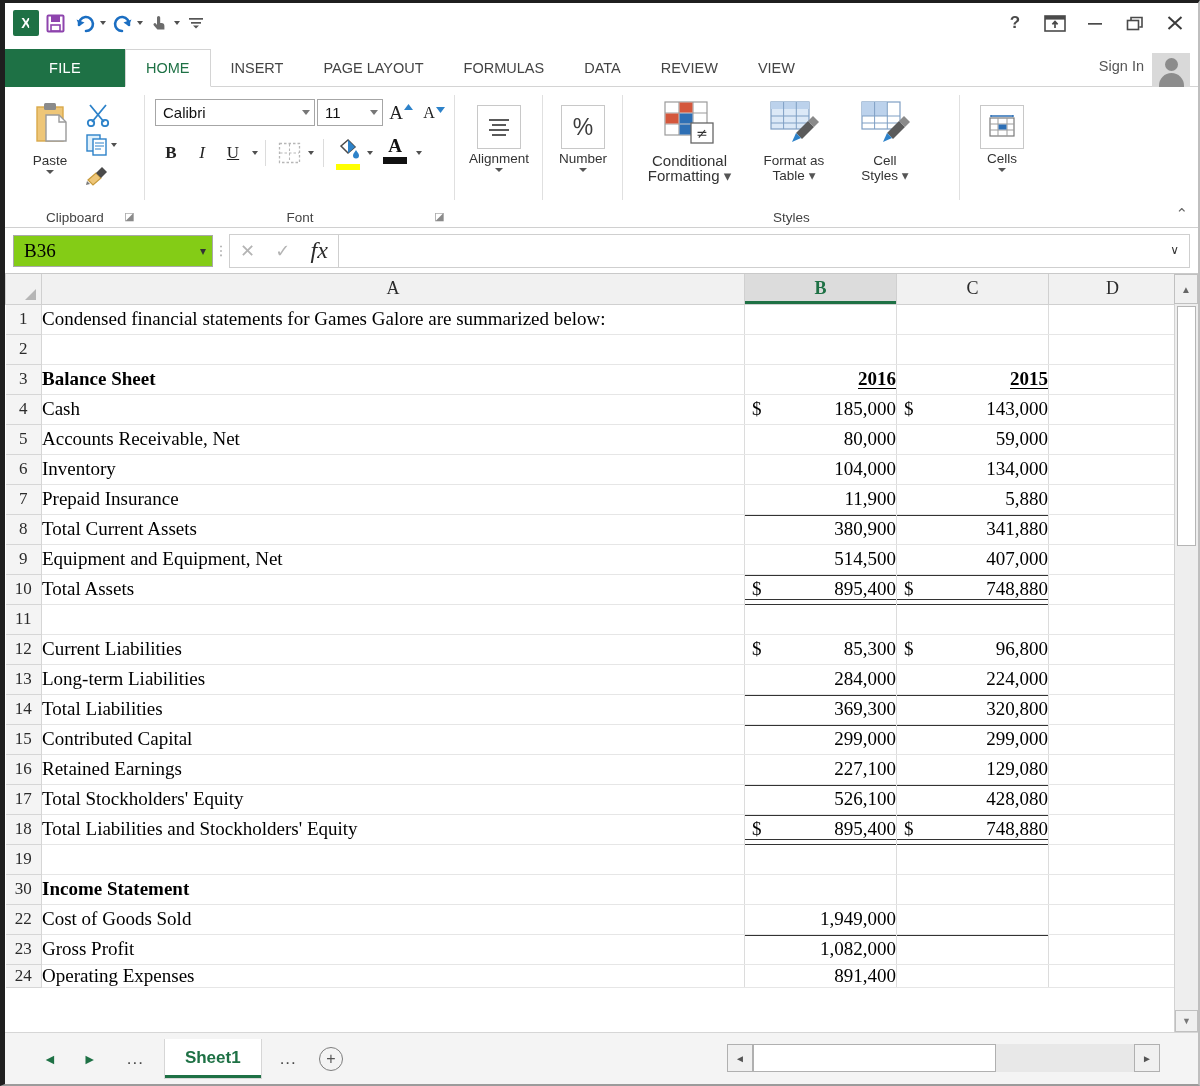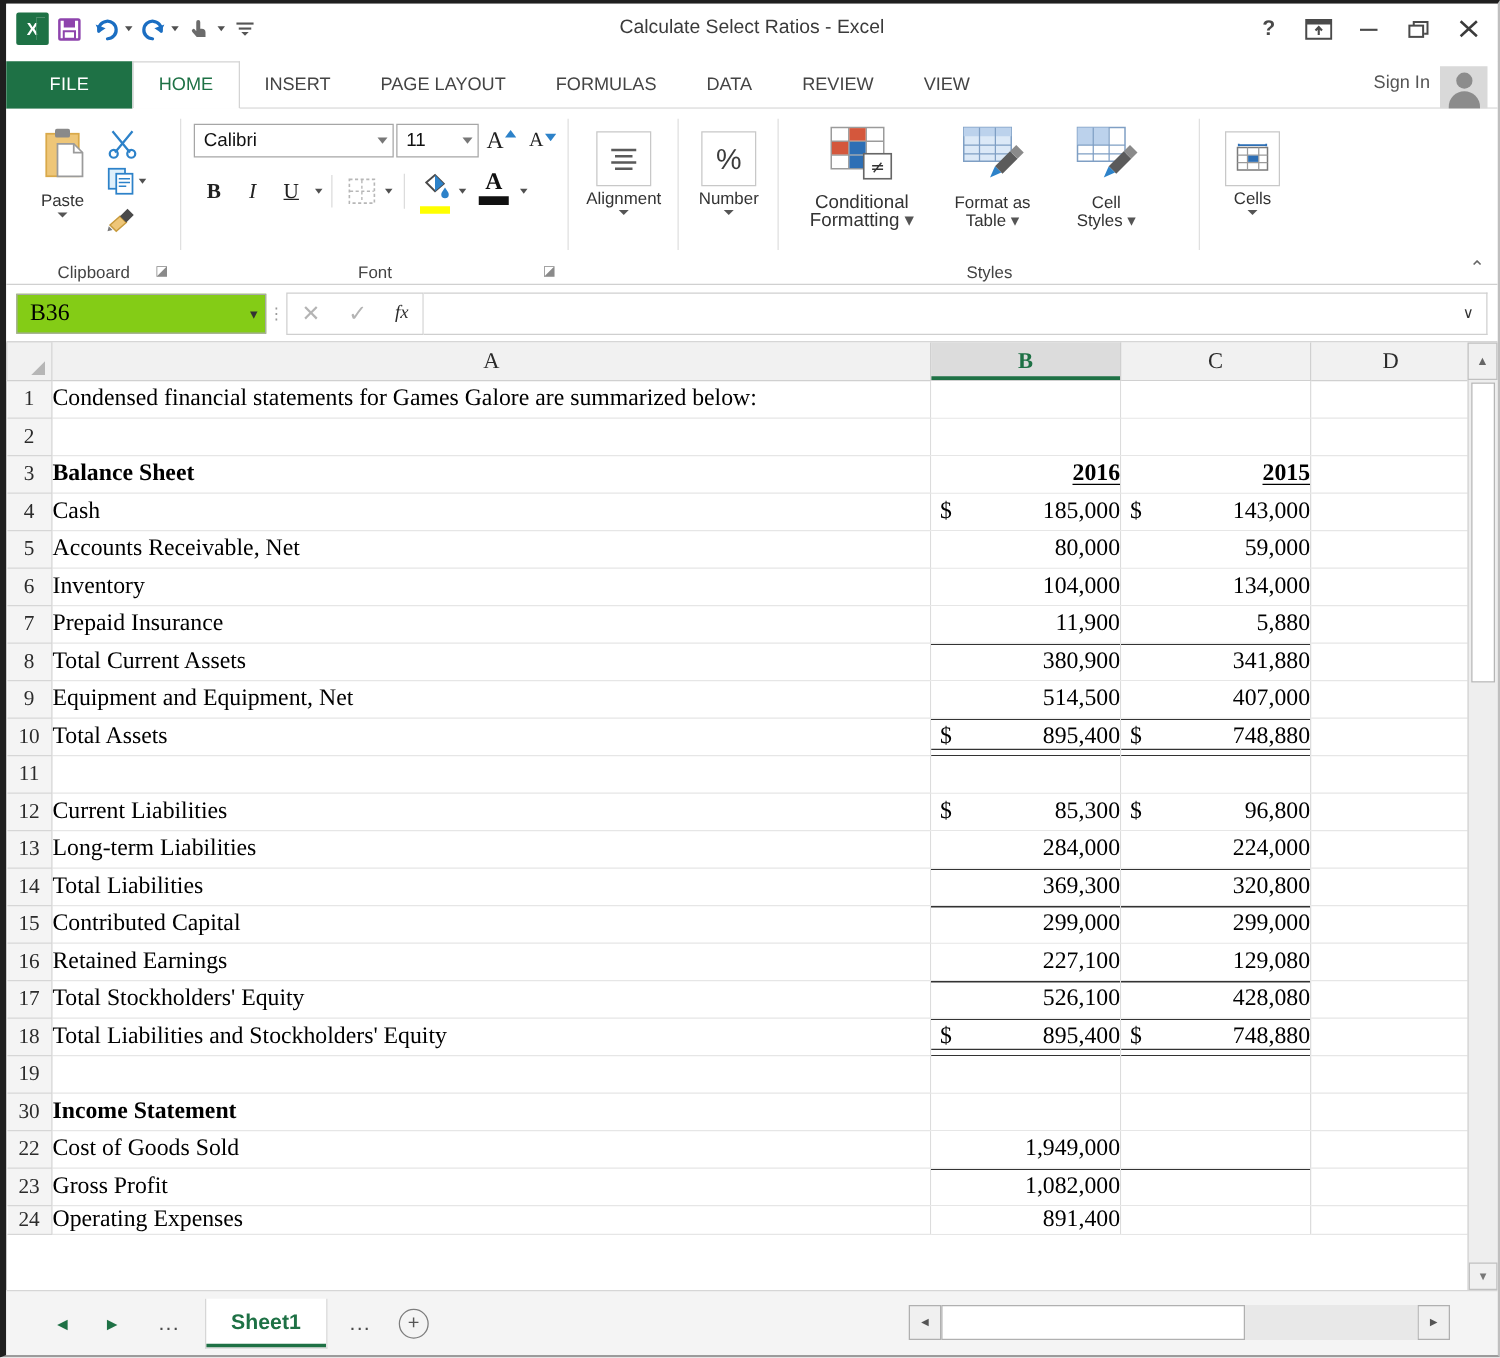--- a/index.html
+++ b/index.html
@@ -33,21 +33,21 @@
   .titletext { position:absolute; left:0; right:0; top:10px; text-align:center; font-size:15.5px;
                color:#3b3b3b; font-family:"Liberation Sans",sans-serif; pointer-events:none; }
   .wincontrols { position:absolute; right:10px; top:8px; display:flex; align-items:center; gap:14px; }
   .wc { width:26px; height:24px; display:flex; align-items:center; justify-content:center;
         color:#4a4a4a; font-size:16px; }
 
   
   .tabbar { position:relative; height:38px; background:#fff; border-bottom:1px solid #d4d4d4; }
   .tabs { display:flex; align-items:stretch; height:38px; }
   .tab-file { background:#1e7145; color:#fff; font-size:14.5px; letter-spacing:.3px;
-              display:flex; align-items:center; justify-content:center; width:101px; height:38px; }
+              display:flex; align-items:center; justify-content:center; width:120px; height:38px; }
   .tab { display:flex; align-items:center; justify-content:center; padding:0 20px; height:38px;
          font-size:14.5px; color:#444;text-align:right; }
   .tab.active { color:#1e7145; background:#fff; border:1px solid #d4d4d4; border-bottom:1px solid #fff;
                 position:relative; z-index:3; margin-bottom:-1px; }
   .signin { position:absolute; right:54px; top:9px; font-size:14.5px; color:#555; }
   .avatar { position:absolute; right:8px; top:4px; width:38px; height:34px; background:#d9d9d9;
             display:flex; align-items:flex-end; justify-content:center; overflow:hidden; }
   .avatar .head { width:13px;height:13px;border-radius:50%;background:#8c8c8c; position:absolute; top:5px; }
   .avatar .body { width:25px;height:14px;border-radius:13px 13px 0 0;background:#8c8c8c; position:absolute; bottom:0; }
 
@@ -82,21 +82,21 @@
   .fbar { position:relative; height:46px; background:#fff; border-bottom:1px solid #c9c9c9;
           display:flex; align-items:center; padding:0 8px; }
   .namebox { width:200px; height:32px; border:1px solid #a9a9a9; background:#84cc16;
              display:flex; align-items:center; padding:0 6px 0 10px; }
   .namebox .nb-text { font-family:"Liberation Serif",serif; font-size:19px; color:#000; }
   .namebox .dd { margin-left:auto; color:#333; font-size:12px; }
   .dots-v { width:16px; text-align:center; color:#9a9a9a; font-size:13px; line-height:6px; }
   .fbtns { width:110px; height:34px; border:1px solid #cfcfcf; background:#fff; display:flex;
            align-items:center; justify-content:space-around; }
   .fbtns span { font-size:18px; color:#b4b4b4; }
-  .fbtns .fx { color:#2b2b2b; font-family:"Liberation Serif",serif; font-style:italic; font-size:15px; }
+  .fbtns .fx { color:#2b2b2b; font-family:"Liberation Serif",serif; font-style:italic; font-size:24px; }
   .finput { flex:1; height:34px; border:1px solid #cfcfcf; border-left:none; background:#fff;
             display:flex; align-items:center; padding:0 10px; font-family:"Liberation Serif",serif;
             font-size:17px; color:#000; }
   .finput .dd { margin-left:auto; color:#333; font-size:12px; }
 
   
   .gridwrap { position:relative; height:calc(1086px - 46px - 38px - 141px - 46px - 52px - 5px); }
   table.grid { border-collapse:collapse; table-layout:fixed; width:1172px; }
   table.grid td, table.grid th { padding:0; margin:0; }
   .colhead-row th { height:30px; background:#f1f1f1; border:1px solid #d0d0d0; border-top:none;
@@ -201,21 +201,20 @@
         <div class="caret"></div>
       </div>
       <div class="qat-btn">
         <svg width="14" height="12" viewBox="0 0 14 12">
             <rect y="1" width="14" height="1.7" fill="#555"></rect>
             <rect x="2" y="5" width="10" height="1.7" fill="#555"></rect>
             <path d="M4 8.5 L10 8.5 L7 11.5 Z" fill="#555"></path>
           </svg>
       </div>
     </div>
-    <div class="titletext">Calculate Select Ratios - Excel</div>
     <div class="wincontrols">
       <div class="wc">
           <b style="font-size:17px">?</b>
         </div>
       <div class="wc">
         <svg width="22" height="17" viewBox="0 0 22 17">
             <rect x="1" y="1" width="20" height="15" fill="none" stroke="#4a4a4a" stroke-width="1.6"></rect>
             <rect x="1" y="1" width="20" height="3.6" fill="#4a4a4a"></rect>
             <path d="M11 13 L11 7 M8.4 9.4 L11 6.6 L13.6 9.4" fill="none" stroke="#4a4a4a" stroke-width="1.7"></path>
           </svg>

